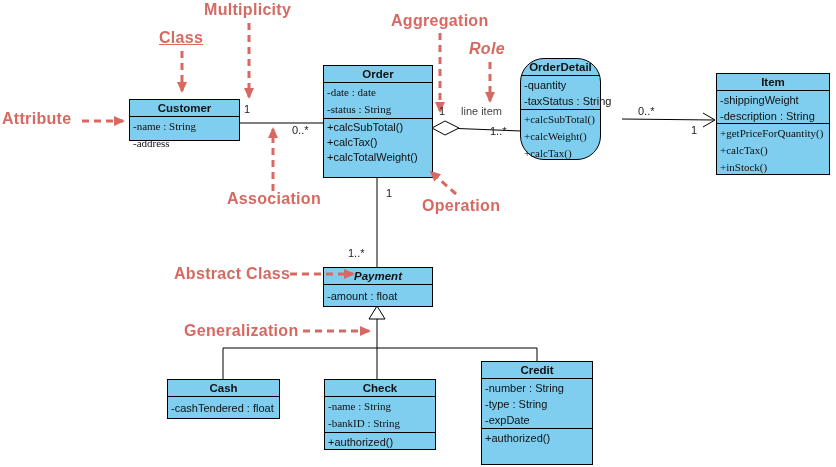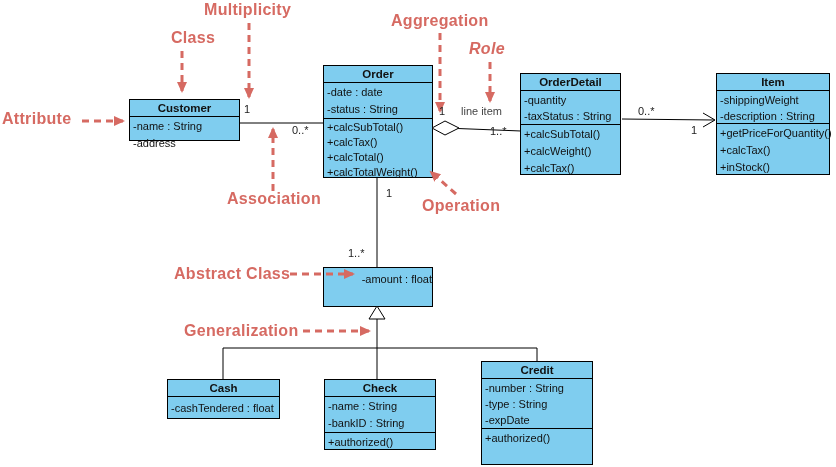--- a/index.html
+++ b/index.html
@@ -21,21 +21,21 @@
     height:16px; line-height:16px; text-align:center;
     font-weight:bold; font-size:11.5px; border-bottom:1px solid #000;
     white-space:nowrap; overflow:visible;
   }
   .ucls .ttl.it { font-style:italic; }
   .sec { padding:1px 0 1px 3px; box-sizing:border-box; }
   .sec.ops { border-top:1px solid #000; }
   .row { white-space:nowrap; }
   .lh15 .row { line-height:15px; }
   .lh16 .row { line-height:16px; }
-  .lh17 .row { line-height:17px; }
+  .lh17 .row { line-height:17px;font-family:Liberation Serif, serif; }
 
   
   .mlab {
     position:absolute; z-index:4; font-size:11px; color:#222;
     white-space:nowrap; line-height:12px;
   }
   .mlab.role { color:#444; }
 
   
   .ann {
@@ -71,26 +71,25 @@
 
   <div class="ucls" style="left:323px;top:65px;width:110px;height:113px;">
     <div class="ttl">Order</div>
     <div class="sec lh17" style="height:35px;">
       <div class="row">-date : date</div>
       <div class="row">-status : String</div>
     </div>
     <div class="sec ops lh15">
       <div class="row">+calcSubTotal()</div>
       <div class="row">+calcTax()</div>
-      <div class="row">+calcTotal()</div>
       <div class="row">+calcTotalWeight()</div>
     </div>
   </div>
 
-  <div class="ucls" style="left:520px;top:73px;width:101px;height:102px;">
+  <div class="ucls" style="left:520px;top:58px;width:81px;height:102px;border-radius:24px;">
     <div class="ttl">OrderDetail</div>
     <div class="sec lh16" style="height:33px;">
       <div class="row">-quantity</div>
       <div class="row">-taxStatus : String</div>
     </div>
     <div class="sec ops lh17">
       <div class="row">+calcSubTotal()</div>
       <div class="row">+calcWeight()</div>
       <div class="row">+calcTax()</div>
     </div>
@@ -103,21 +102,22 @@
       <div class="row">-description : String</div>
     </div>
     <div class="sec ops lh17">
       <div class="row">+getPriceForQuantity()</div>
       <div class="row">+calcTax()</div>
       <div class="row">+inStock()</div>
     </div>
   </div>
 
   <div class="ucls" style="left:323px;top:267px;width:110px;height:40px;">
-    <div class="sec lh16" style="padding-top:3px;text-align:right;">
+    <div class="ttl it">Payment</div>
+    <div class="sec lh16" style="padding-top:3px;">
       <div class="row">-amount : float</div>
     </div>
   </div>
 
   <div class="ucls" style="left:167px;top:379px;width:113px;height:40px;">
     <div class="ttl">Cash</div>
     <div class="sec lh16" style="padding-top:3px;">
       <div class="row">-cashTendered : float</div>
     </div>
   </div>
@@ -173,21 +173,21 @@
   <div class="mlab" style="left:292px;top:124px;">0..*</div>
   <div class="mlab" style="left:439px;top:105px;">1</div>
   <div class="mlab role" style="left:461px;top:105px;">line item</div>
   <div class="mlab" style="left:490px;top:125px;">1..*</div>
   <div class="mlab" style="left:638px;top:105px;">0..*</div>
   <div class="mlab" style="left:691px;top:124px;">1</div>
   <div class="mlab" style="left:386px;top:187px;">1</div>
   <div class="mlab" style="left:348px;top:247px;">1..*</div>
 
   <div class="ann" style="left:204px;top:1px;">Multiplicity</div>
-  <div class="ann" style="left:171px;top:29px;">Class</div>
+  <div class="ann" style="left:159px;top:29px;text-decoration:underline;">Class</div>
   <div class="ann" style="left:391px;top:12px;">Aggregation</div>
   <div class="ann" style="left:469px;top:40px;font-style:italic;">Role</div>
   <div class="ann" style="left:2px;top:110px;">Attribute</div>
   <div class="ann" style="left:227px;top:190px;">Association</div>
   <div class="ann" style="left:422px;top:197px;">Operation</div>
   <div class="ann" style="left:174px;top:265px;">Abstract Class</div>
   <div class="ann" style="left:184px;top:322px;">Generalization</div>
 
 </div>
 

